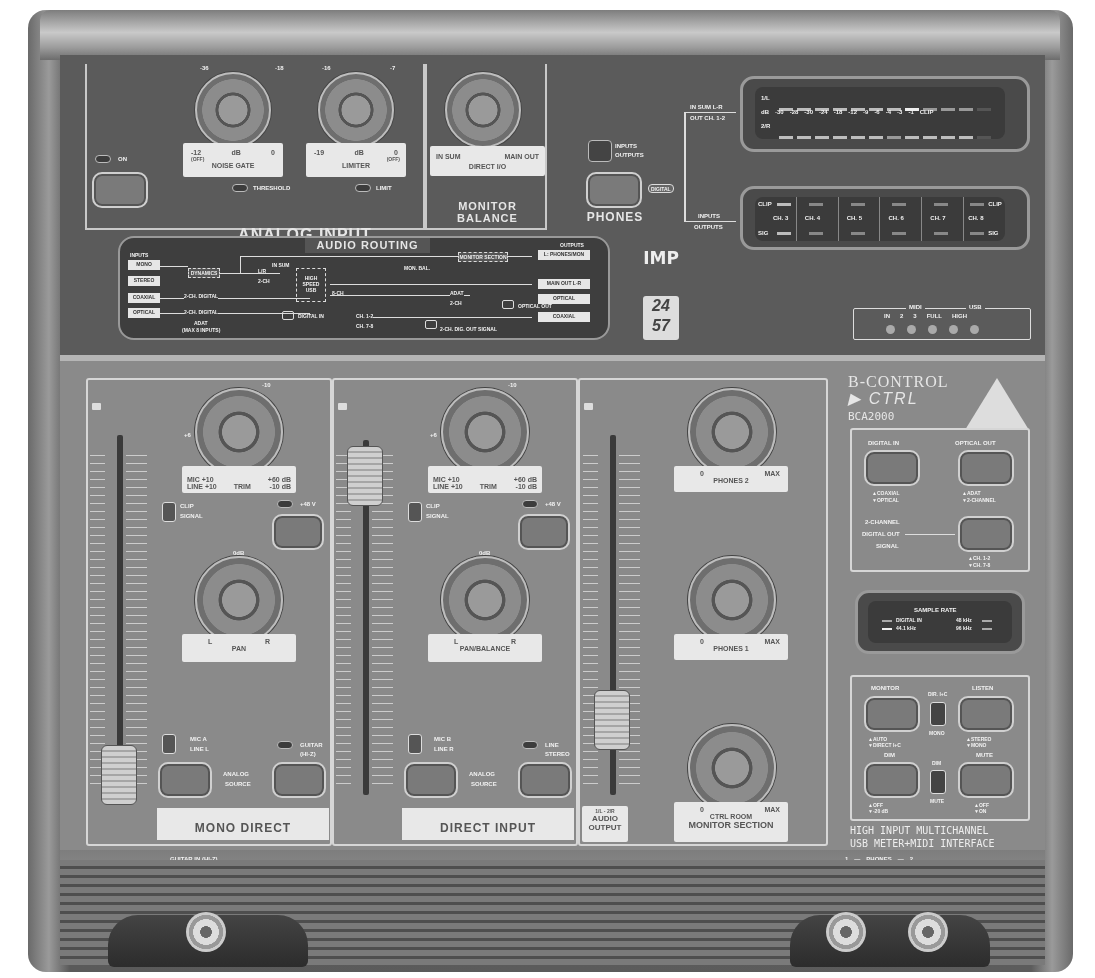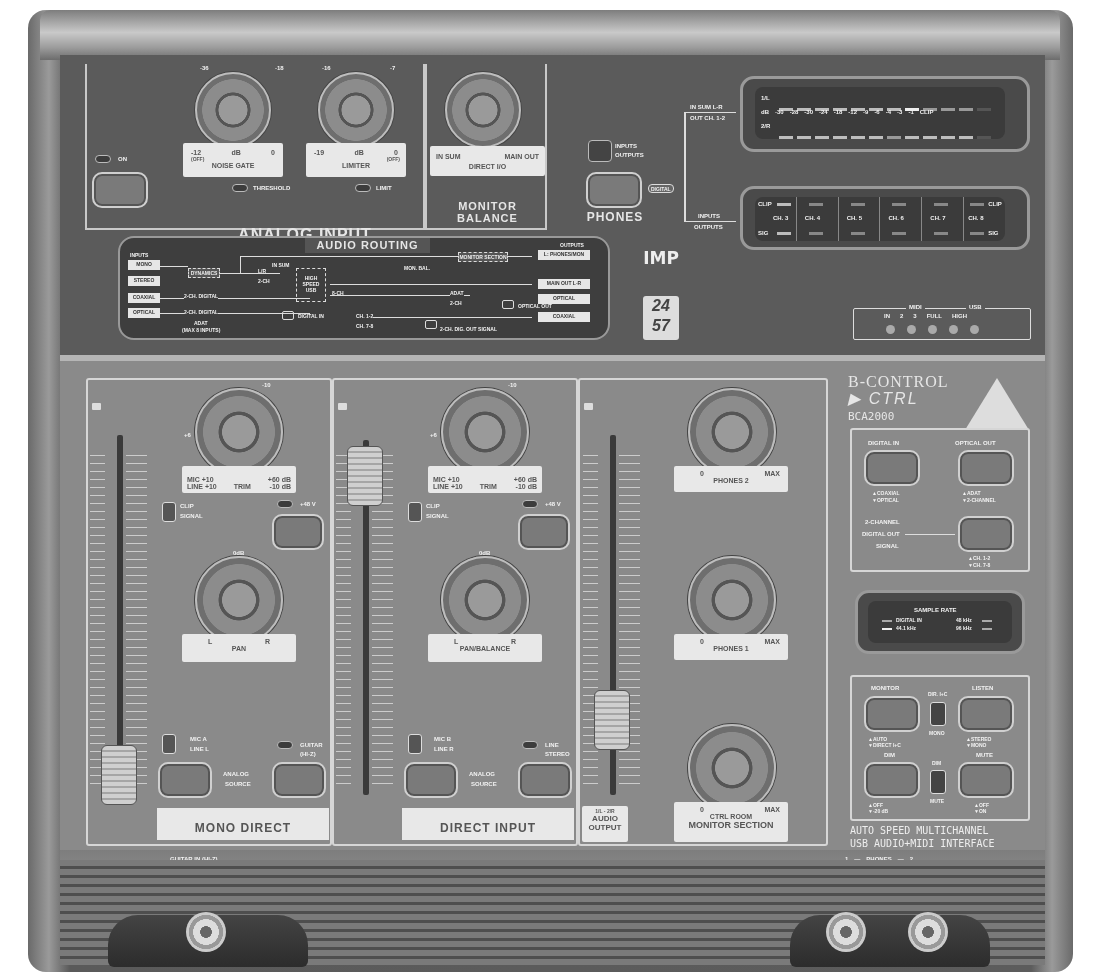--- a/index.html
+++ b/index.html
@@ -432,22 +432,22 @@
 <div class="abs tiny" style="left:868px;top:802px;font-size:5px">▲OFF</div>
 <div class="abs tiny" style="left:868px;top:808px;font-size:5px">▼-20 dB</div>
 <div class="abs tiny" style="left:932px;top:760px;font-size:5px">DIM</div>
 <div class="abs" style="left:930px;top:770px;width:16px;height:24px;border:1px solid #ddd;border-radius:3px;background:#444;"></div>
 <div class="abs tiny" style="left:930px;top:798px;font-size:5px">MUTE</div>
 <div class="abs tiny" style="left:976px;top:752px;">MUTE</div>
 <div class="abs btn" style="left:958px;top:762px;width:56px;height:36px;"></div>
 <div class="abs tiny" style="left:974px;top:802px;font-size:5px">▲OFF</div>
 <div class="abs tiny" style="left:974px;top:808px;font-size:5px">▼ON</div>
 
-<div class="abs" style="left:850px;top:825px;font-size:10px;color:#eee;font-family:'DejaVu Sans Mono',monospace;letter-spacing:0px;white-space:nowrap;">AUTO SPEED MULTICHANNEL</div>
-<div class="abs" style="left:850px;top:838px;font-size:10px;color:#eee;font-family:'DejaVu Sans Mono',monospace;white-space:nowrap;">USB AUDIO+MIDI INTERFACE</div>
+<div class="abs" style="left:850px;top:825px;font-size:10px;color:#eee;font-family:'DejaVu Sans Mono',monospace;letter-spacing:0px;white-space:nowrap;">HIGH INPUT MULTICHANNEL</div>
+<div class="abs" style="left:850px;top:838px;font-size:10px;color:#eee;font-family:'DejaVu Sans Mono',monospace;white-space:nowrap;">USB METER+MIDI INTERFACE</div>
 
 <div class="abs" style="left:60px;top:850px;width:985px;height:34px;background:linear-gradient(180deg,#7d7d7d,#8e8e8e);"></div>
 <div class="abs tiny" style="left:170px;top:856px;">GUITAR IN (HI-Z)</div>
 <div class="abs tiny" style="left:208px;top:866px;">▼</div>
 <div class="abs" style="left:845px;top:856px;display:flex;gap:6px;">
   <span class="tiny">1</span>
   <span class="tiny">—</span>
   <span class="tiny">PHONES</span>
   <span class="tiny">—</span>
   <span class="tiny">2</span>

